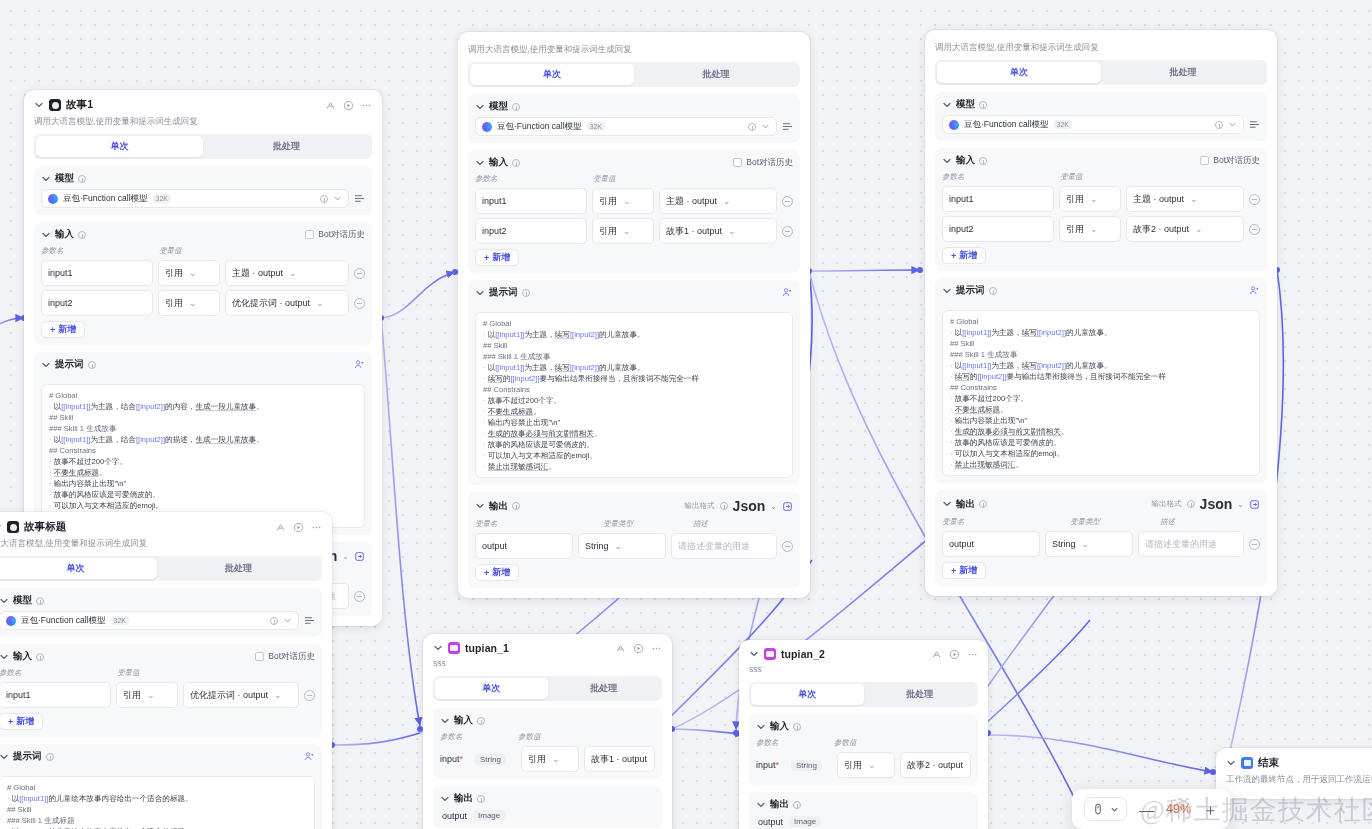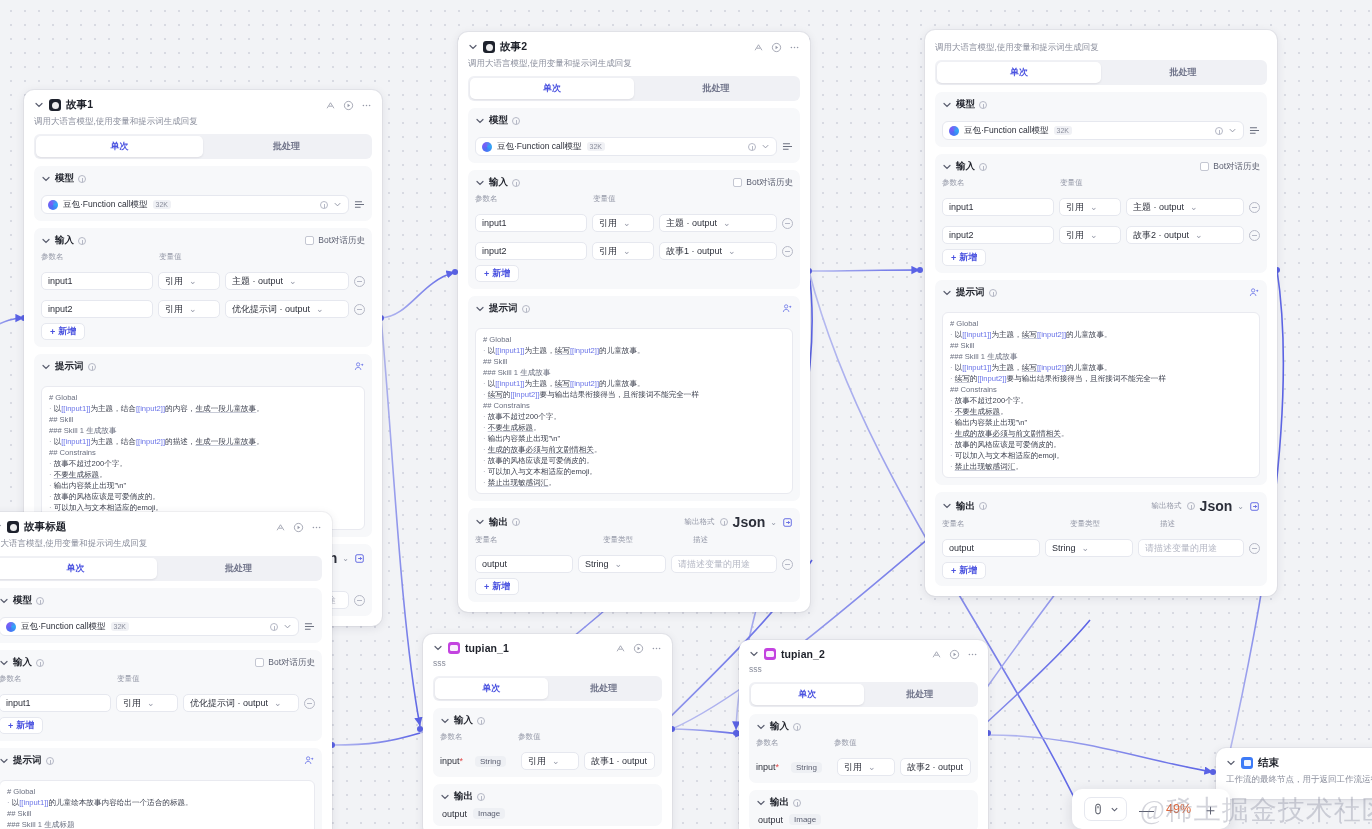--- a/index.html
+++ b/index.html
@@ -69,27 +69,27 @@
   .seg > div.on { background:#fff; color:#4b53e0; box-shadow:0 1px 2px rgba(28,31,56,.09); }
 
   
   .sec { background:#f7f8fa; border-radius:7px; padding:6px 7px 7px 7px; margin-top:7px; }
   .sec-head { display:flex; align-items:center; gap:4px; }
   .sec-title { font-size:9.5px; font-weight:700; color:#1d2029; }
   .info { width:8px;height:8px; border-radius:50%; border:1px solid #b6b9c6; position:relative; flex:none;}
   .info::after{ content:""; position:absolute; left:3px; top:1.8px; width:1px; height:4px; background:#b6b9c6;}
   .sec-right { margin-left:auto; display:flex; align-items:center; gap:5px; }
 
-  .row { display:flex; align-items:center; gap:5px; margin-top:10px; }
-  .lbl { font-size:7.5px; color:#9599a8; }
+  .row { display:flex; align-items:center; gap:5px; margin-top:4px; }
+  .lbl { font-size:7.5px; color:#9599a8;font-style:italic; }
   .labels { display:flex; margin-top:5px; }
 
   .fld {
     background:#fff; border:1px solid #e6e8ef; border-radius:5px; height:18px;
-    display:flex; align-items:center; padding:4px 6px; font-size:9px; color:#2c2f3a;
+    display:flex; align-items:center; padding:12px 6px; font-size:9px; color:#2c2f3a;
     overflow:hidden; white-space:nowrap;
   }
   .fld.sel { }
   .fld .chev { color:#9599a8; margin-left:6px; flex:none; }
   .fld .ph { color:#b4b7c4; }
   .minus { width:11px;height:11px;border-radius:50%;border:1px solid #b6b9c6; flex:none; position:relative;}
   .minus::after{content:"";position:absolute;left:2px;top:4px;width:5px;height:1px;background:#b6b9c6;}
   .add {
     margin-top:5px; display:inline-flex; align-items:center; gap:3px;
     background:#fff; border:1px solid #e6e8ef; border-radius:5px; height:17px;
@@ -499,43 +499,20 @@
           <div class="bul">以<span class="v">[[input1]]</span>的儿童绘本故事内容给出一个适合的标题。</div>
           <div class="h">## Skill</div>
           <div class="h">### Skill 1 生成标题</div>
           <div class="bul">以<span class="v">[[input1]]</span>的儿童绘本故事内容给出一个适合的标题。</div>
           <div class="h">## Constrains</div>
         </div>
     </div>
   </div>
 
   <div class="node" id="n-story2" style="left:458px; top:32px; width:352px;">
-    <div class="node-head">
-      <span class="caret">
-          <svg viewBox="0 0 10 10" width="10" height="10">
-            <path d="M2 3.5 L5 6.5 L8 3.5" stroke="currentColor" stroke-width="1.2" fill="none" stroke-linecap="round"></path>
-          </svg>
-        </span>
-      <span class="node-icon llm"></span>
-      <span class="node-title">故事2</span>
-      <span class="head-actions">
-        <svg class="hicon" viewBox="0 0 16 16">
-            <path d="M3 12 L8 4 L13 12 M5.5 9 H10.5" stroke="currentColor" fill="none" stroke-width="1.2"></path>
-          </svg>
-        <svg class="hicon" viewBox="0 0 16 16">
-            <circle cx="8" cy="8" r="6" stroke="currentColor" fill="none" stroke-width="1.2"></circle>
-            <path d="M6.6 5.6 L10.4 8 L6.6 10.4 Z" fill="currentColor"></path>
-          </svg>
-        <svg class="hicon" viewBox="0 0 16 16">
-            <circle cx="3.5" cy="8" r="1.1" fill="currentColor"></circle>
-            <circle cx="8" cy="8" r="1.1" fill="currentColor"></circle>
-            <circle cx="12.5" cy="8" r="1.1" fill="currentColor"></circle>
-          </svg>
-      </span>
-    </div>
     <div class="node-desc">调用大语言模型,使用变量和提示词生成回复</div>
     <div class="seg">
       <div class="on">单次</div>
       <div>批处理</div>
     </div>
 
     <div class="sec">
       <div class="sec-head">
         <span class="caret">
             <svg viewBox="0 0 10 10" width="10" height="10">

